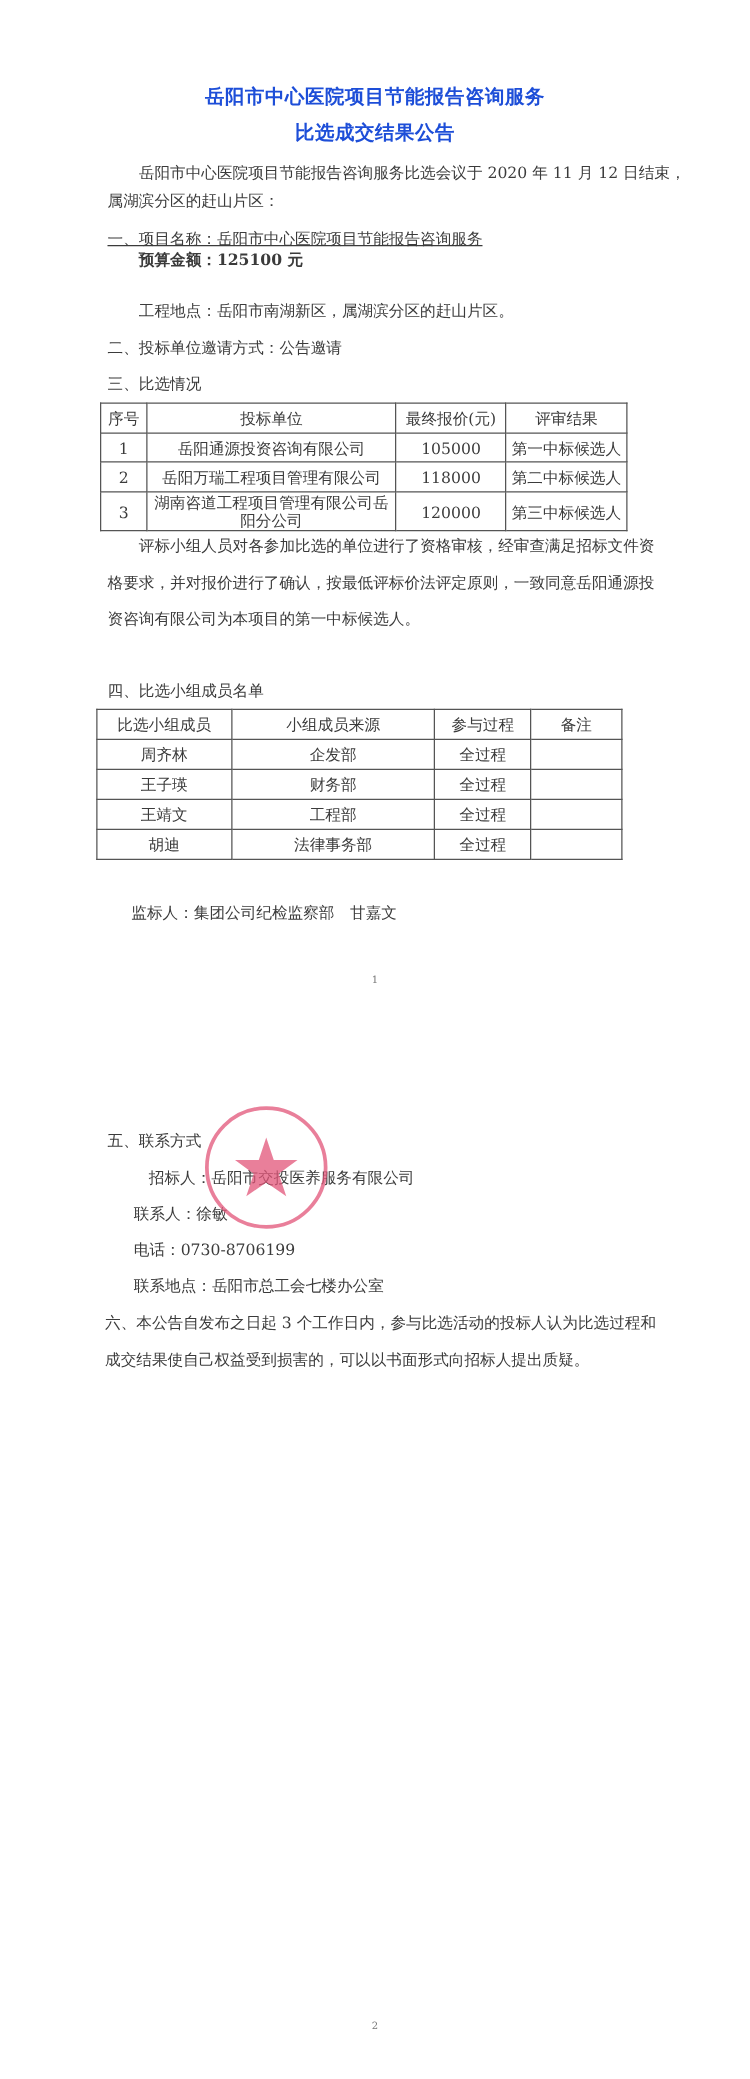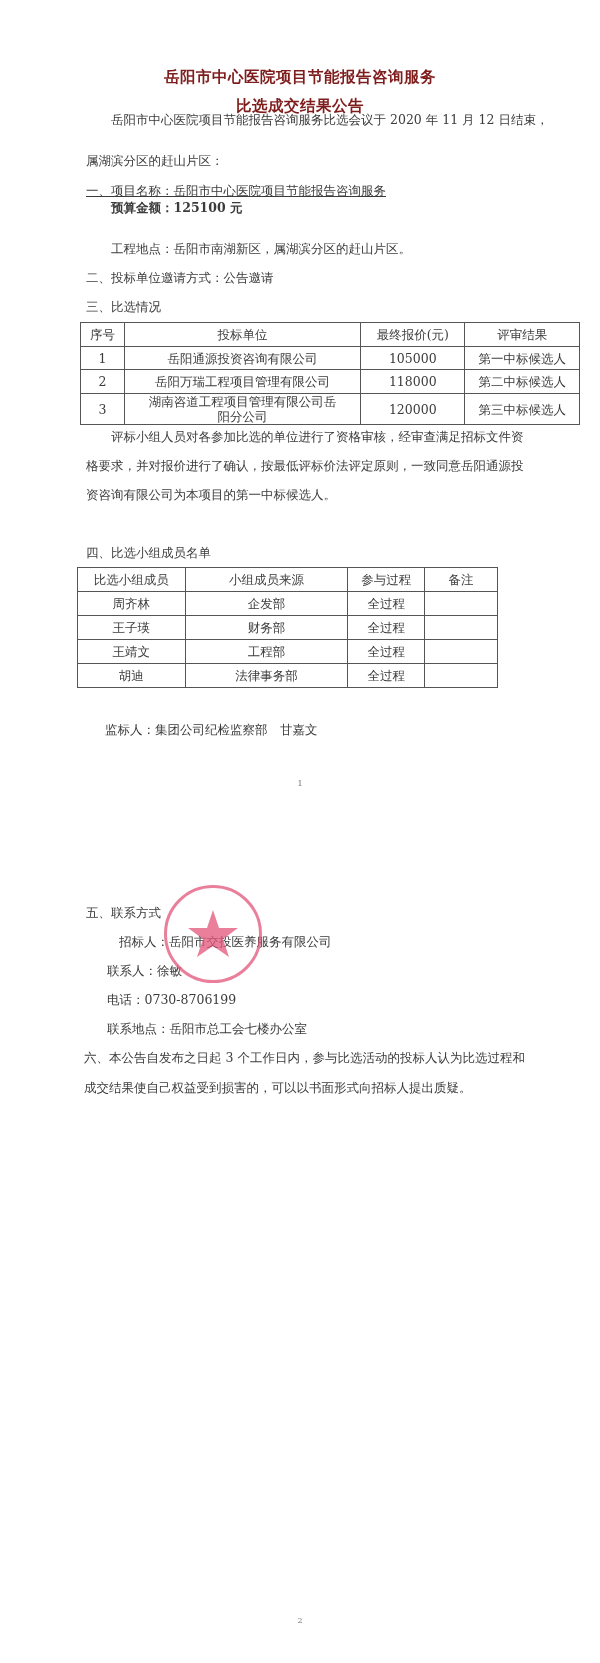--- a/index.html
+++ b/index.html
@@ -11,21 +11,21 @@
       width: 600px;
       height: 1663px;
       position: relative;
       overflow: hidden;
       font-family: "DejaVu Serif", "Liberation Serif", serif;
       color: #3a3a3a;
     }
     .abs { position: absolute; }
     .title {
       left: 0; width: 600px; text-align: center;
-      font-size: 15.5px; font-weight: bold; color: #7f1d1d;
+      font-size: 15.5px; font-weight: bold; color: #1d4ed8;
       letter-spacing: 0.5px;
     }
     .para {
       font-size: 12.5px; line-height: 16px; white-space: nowrap; color: #3b3b3b;
     }
     .page-num {
       font-size: 8px; color: #777; left: 0; width: 600px; text-align: center;
     }
     table.doc-table {
       position: absolute;
@@ -49,32 +49,32 @@
       pointer-events: none;
     }
     .stamp svg { position: absolute; left: 0; top: 0; }
   </style>
 </head>
 <body>
 
 <div class="abs title" style="top:67px;">岳阳市中心医院项目节能报告咨询服务</div>
 <div class="abs title" style="top:96px;">比选成交结果公告</div>
 
-<div class="abs para" style="left:111px; top:112px;">岳阳市中心医院项目节能报告咨询服务比选会议于 2020 年 11 月 12 日结束，</div>
+<div class="abs para" style="left:111px; top:130px;">岳阳市中心医院项目节能报告咨询服务比选会议于 2020 年 11 月 12 日结束，</div>
 <div class="abs para" style="left:86px; top:153px;">属湖滨分区的赶山片区：</div>
 
 <div class="abs para" style="left:86px; top:183px;text-decoration:underline;">一、项目名称：岳阳市中心医院项目节能报告咨询服务</div>
 <div class="abs para" style="left:111px; top:200px;font-weight:bold;">预算金额：125100 元</div>
 <div class="abs para" style="left:111px; top:241px;">工程地点：岳阳市南湖新区，属湖滨分区的赶山片区。</div>
 
 <div class="abs para" style="left:86px; top:270px;text-align:right;">二、投标单位邀请方式：公告邀请</div>
 
 <div class="abs para" style="left:86px; top:299px;">三、比选情况</div>
 
-<table class="doc-table" style="left:80px; top:322px; width:500px;">
+<table class="doc-table" style="left:80px; top:322px; width:422px;">
   <colgroup>
     <col style="width:37px">
     <col style="width:200px">
     <col style="width:88px">
     <col style="width:97px">
   </colgroup>
   <tbody>
       <tr style="height:24px;">
     <th>序号</th>
     <th>投标单位</th>

